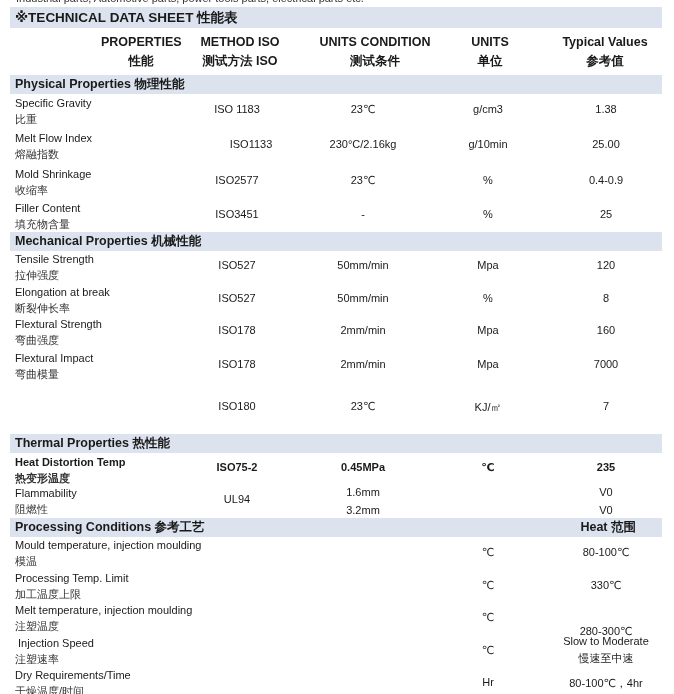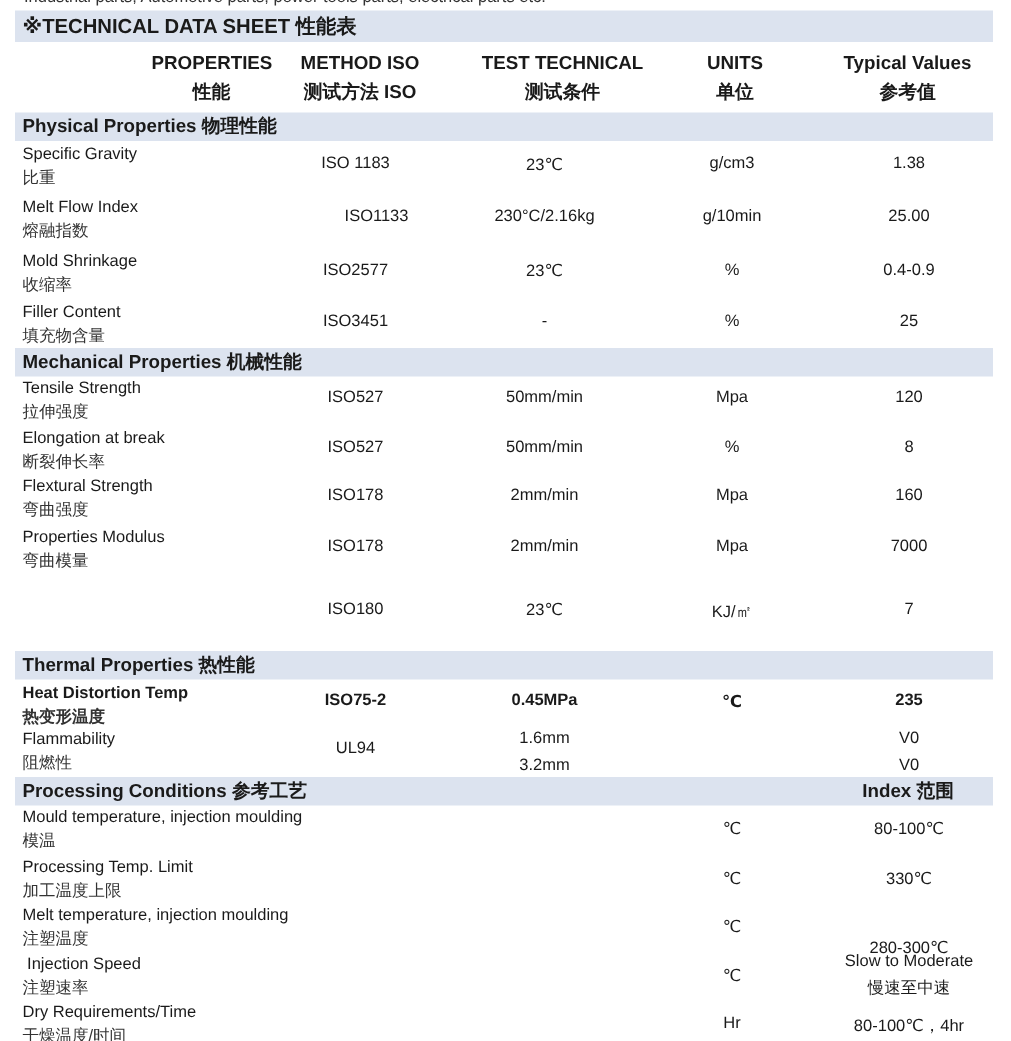--- a/index.html
+++ b/index.html
@@ -27,21 +27,21 @@
 <div class="hdr">
   <div class="col" style="left:45px;width:80px;margin-left:46px;">
     <div>PROPERTIES</div>
     <div>性能</div>
   </div>
   <div class="col" style="left:175px;width:110px;">
     <div>METHOD ISO</div>
     <div>测试方法 ISO</div>
   </div>
   <div class="col" style="left:295px;width:140px;">
-    <div>TEST TECHNICAL</div>
+    <div>UNITS CONDITION</div>
     <div>测试条件</div>
   </div>
   <div class="col" style="left:450px;width:60px;">
     <div>UNITS</div>
     <div>单位</div>
   </div>
   <div class="col" style="left:545px;width:100px;">
     <div>Typical Values</div>
     <div>参考值</div>
   </div>
@@ -117,21 +117,21 @@
       <div>Flextural Strength</div>
       <div class="zh">弯曲强度</div>
     </div>
   <div class="cell" style="left:227px;top:8px;">ISO178</div>
   <div class="cell" style="left:353px;top:8px;">2mm/min</div>
   <div class="cell" style="left:478px;top:8px;">Mpa</div>
   <div class="cell" style="left:596px;top:8px;">160</div>
 </div>
 <div class="row" style="top:350px;height:32px;">
   <div class="prop">
-      <div>Properties Modulus</div>
+      <div>Flextural Impact</div>
       <div class="zh">弯曲模量</div>
     </div>
   <div class="cell" style="left:227px;top:8px;">ISO178</div>
   <div class="cell" style="left:353px;top:8px;">2mm/min</div>
   <div class="cell" style="left:478px;top:8px;">Mpa</div>
   <div class="cell" style="left:596px;top:8px;">7000</div>
 </div>
 <div class="row" style="top:384px;height:48px;">
   <div class="cell" style="left:227px;top:16px;">ISO180</div>
   <div class="cell" style="left:353px;top:16px;">23℃</div>
@@ -158,21 +158,21 @@
     </div>
   <div class="cell" style="left:227px;top:8px;">UL94</div>
   <div class="cell" style="left:353px;top:1px;">1.6mm</div>
   <div class="cell" style="left:353px;top:19px;">3.2mm</div>
   <div class="cell" style="left:596px;top:1px;">V0</div>
   <div class="cell" style="left:596px;top:19px;">V0</div>
 </div>
 
 <div class="band" style="top:518px;height:19px;">
   <span>Processing Conditions 参考工艺</span>
-  <span class="range-hdr">Index 范围</span>
+  <span class="range-hdr">Heat 范围</span>
 </div>
 
 <div class="row" style="top:537px;height:32px;">
   <div class="prop">
       <div>Mould temperature, injection moulding</div>
       <div class="zh">模温</div>
     </div>
   <div class="cell" style="left:478px;top:9px;">℃</div>
   <div class="cell" style="left:596px;top:9px;">80-100℃</div>
 </div>

